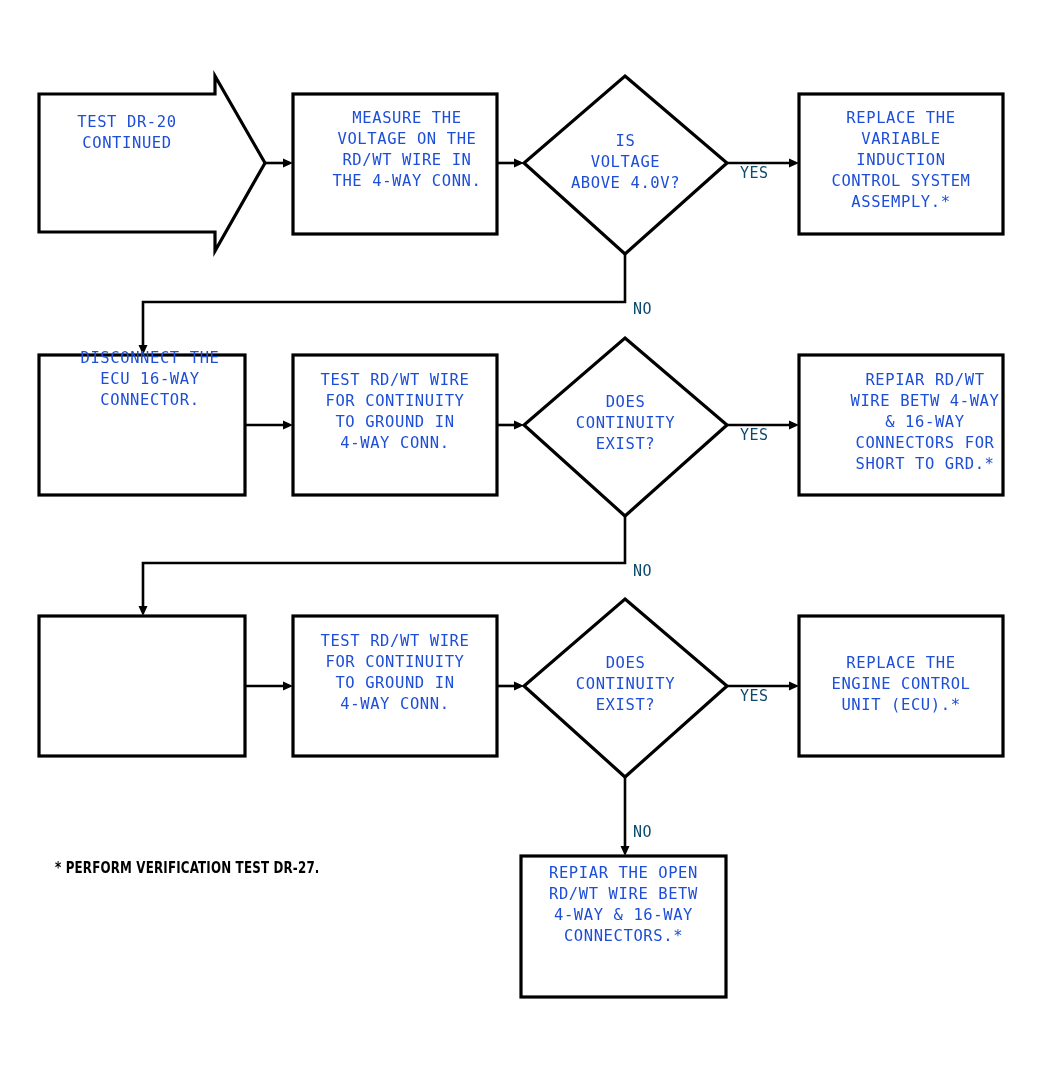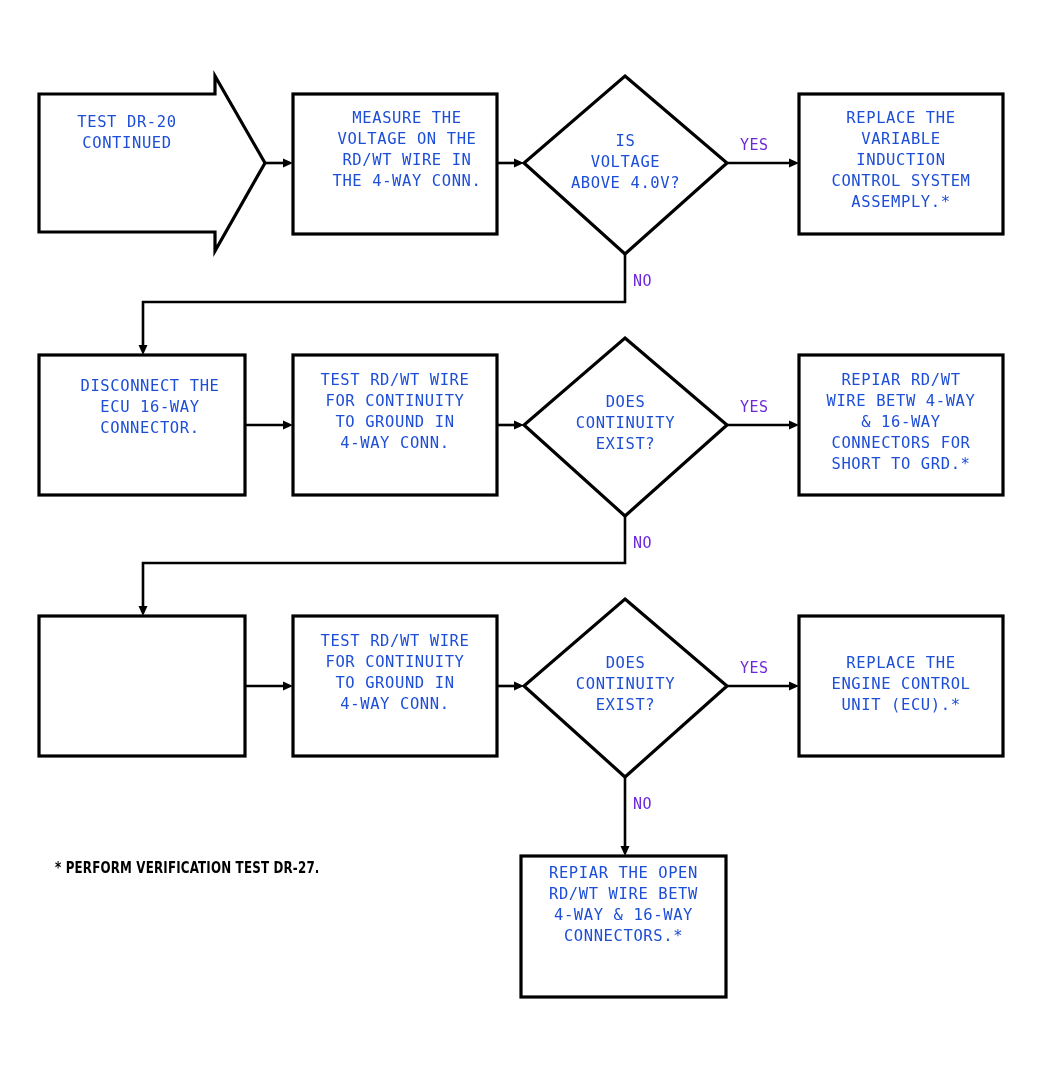--- a/index.html
+++ b/index.html
@@ -52,22 +52,23 @@
     color: #1d4ed8;
     text-align: center;
     white-space: pre;
     pointer-events: none;
   }
   .edge-label {
     position: absolute;
     font-family: "DejaVu Sans Mono", monospace;
     font-size: 15px;
     letter-spacing: 0.5px;
-    color: #6d28d9;
+    color: #0c4a6e;
     white-space: pre;
+    margin-top: 28px;
   }
   .footnote {
     position: absolute;
     font-family: "DejaVu Sans", sans-serif;
     font-size: 15px;
     font-weight: bold;
     font-stretch: condensed;
     letter-spacing: 0.2px;
     color: #000000;
     white-space: pre;
@@ -150,34 +151,34 @@
   <div class="node-text" style="left:524px; top:108px; width:203px;margin-top:23px;">IS
 VOLTAGE
 ABOVE 4.0V?</div>
 
   <div class="node-text" style="left:799px; top:108px; width:204px;">REPLACE THE
 VARIABLE
 INDUCTION
 CONTROL SYSTEM
 ASSEMPLY.*</div>
 
-  <div class="node-text" style="left:39px; top:376px; width:222px;">DISCONNECT THE
+  <div class="node-text" style="left:39px; top:348px; width:222px;">DISCONNECT THE
 ECU 16-WAY
 CONNECTOR.</div>
 
   <div class="node-text" style="left:293px; top:370px; width:204px;">TEST RD/WT WIRE
 FOR CONTINUITY
 TO GROUND IN
 4-WAY CONN.</div>
 
   <div class="node-text" style="left:524px; top:392px; width:203px;">DOES
 CONTINUITY
 EXIST?</div>
 
-  <div class="node-text" style="left:799px; top:370px; width:204px;">REPIAR RD/WT
+  <div class="node-text" style="left:799px; top:370px; width:204px;padding-left:24px;">REPIAR RD/WT
 WIRE BETW 4-WAY
 &amp; 16-WAY
 CONNECTORS FOR
 SHORT TO GRD.*</div>
 
 
   <div class="node-text" style="left:293px; top:631px; width:204px;">TEST RD/WT WIRE
 FOR CONTINUITY
 TO GROUND IN
 4-WAY CONN.</div>

